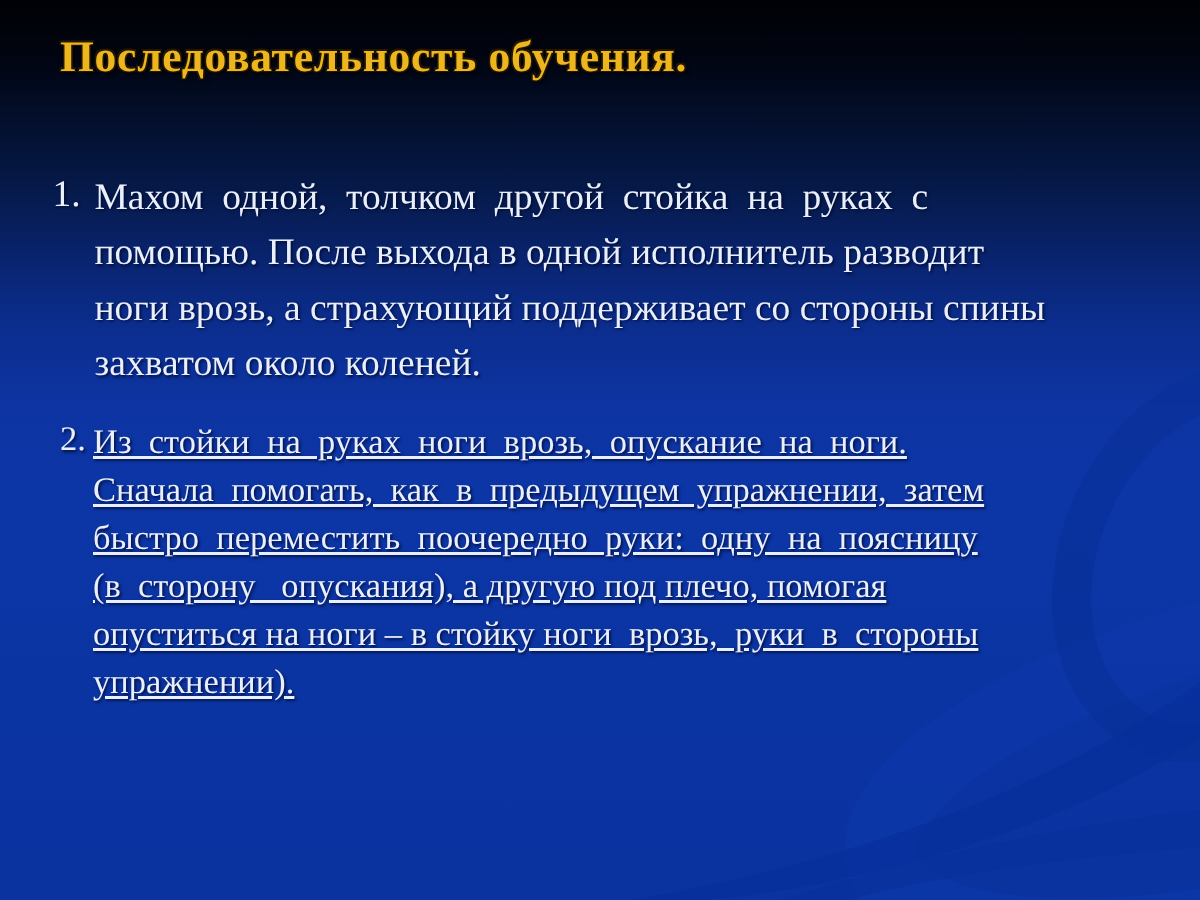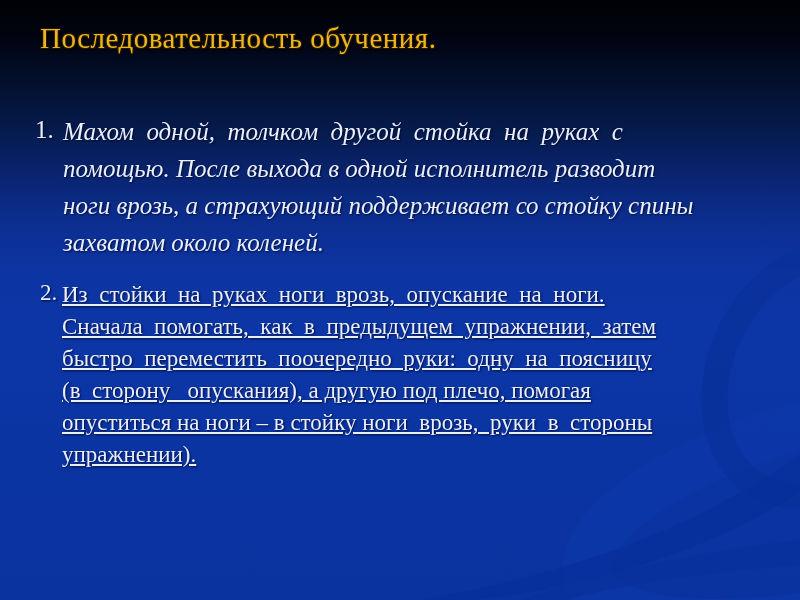--- a/index.html
+++ b/index.html
@@ -26,21 +26,21 @@
     left: 0; top: 0;
     width: 800px; height: 600px;
     pointer-events: none;
   }
   .title {
     position: absolute;
     left: 40px;
     top: 22px;
     margin: 0;
     font-size: 29px;
-    font-weight: normal;
+    font-weight: bold;
     letter-spacing: 0.5px;
     color: #edb51e;
     text-shadow:
       -1px -1px 0 #241700,
        1px -1px 0 #241700,
       -1px  1px 0 #241700,
        1px  1px 0 #241700,
        2px  2px 3px rgba(0,0,0,0.85);
     white-space: pre;
   }
@@ -60,21 +60,20 @@
   .para1 {
     left: 35px;
     top: 116px;
     width: 710px;
     font-size: 25px;
   }
   .para1 .line {
     padding-left: 28px;
     height: 37px;
     line-height: 31px;
-    font-style: italic;
   }
   .para2 {
     left: 40px;
     top: 280px;
     width: 720px;
     font-size: 23px;
   }
   .para2 .line {
     padding-left: 22px;
     height: 32px;
@@ -97,21 +96,21 @@
 
     <path d="M 520 600 C 610 572 705 550 800 540 L 800 565 C 705 572 615 586 565 600 Z" fill="#09319c" opacity="0.7"></path>
   </svg>
 
   <h1 class="title">Последовательность обучения.</h1>
 
   <div class="para para1">
     <span class="num">1.</span>
     <div class="line">Махом  одной,  толчком  другой  стойка  на  руках  с</div>
     <div class="line">помощью. После выхода в одной исполнитель разводит</div>
-    <div class="line">ноги врозь, а страхующий поддерживает со стойку спины</div>
+    <div class="line">ноги врозь, а страхующий поддерживает со стороны спины</div>
     <div class="line">захватом около коленей.</div>
   </div>
 
   <div class="para para2">
     <span class="num">2.</span>
     <div class="line">Из  стойки  на  руках  ноги  врозь,  опускание  на  ноги.</div>
     <div class="line">Сначала  помогать,  как  в  предыдущем  упражнении,  затем</div>
     <div class="line">быстро  переместить  поочередно  руки:  одну  на  поясницу</div>
     <div class="line">(в  сторону   опускания), а другую под плечо, помогая</div>
     <div class="line">опуститься на ноги – в стойку ноги  врозь,  руки  в  стороны</div>

